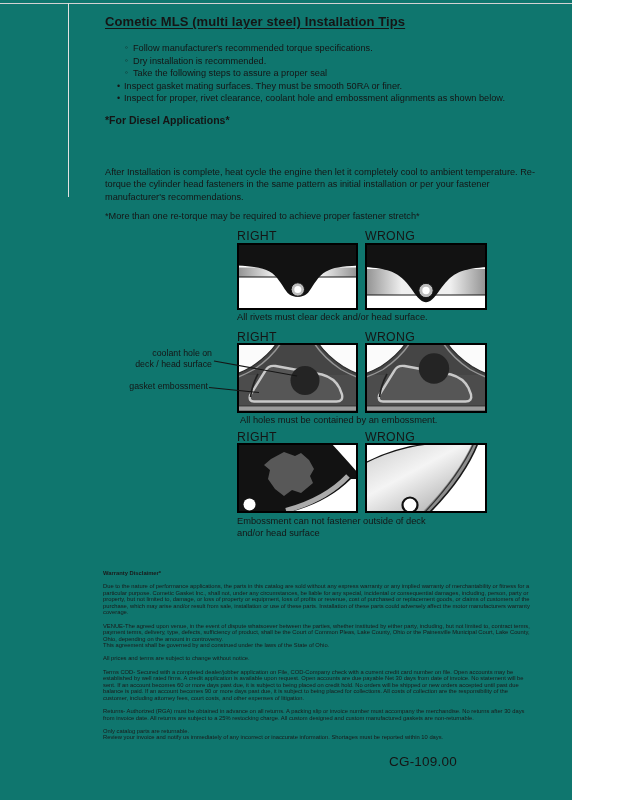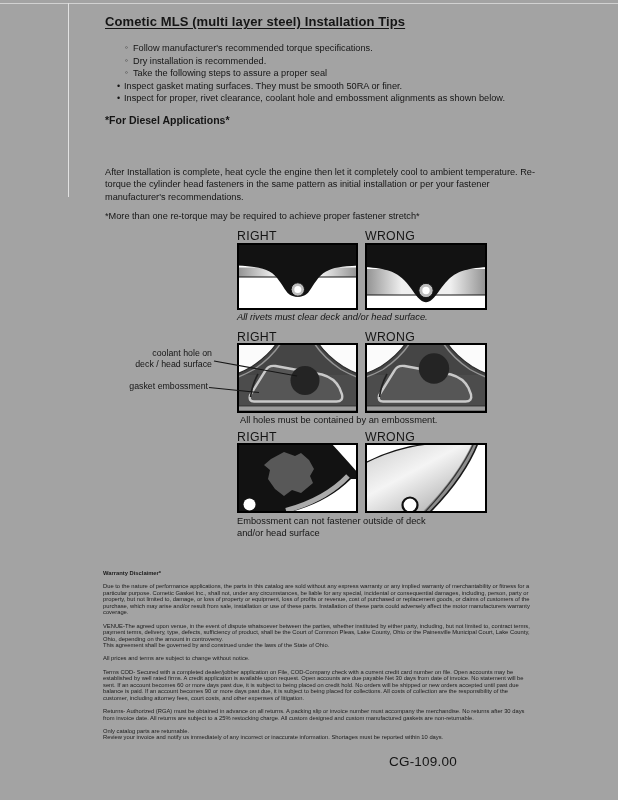--- a/index.html
+++ b/index.html
@@ -1,17 +1,17 @@
 <!DOCTYPE html>
 <html><head>
 <meta charset="utf-8">
 <style>
   html,body{margin:0;padding:0;background:#ffffff;}
   .page{
-    position:relative;width:618px;height:800px;background:#a3a3a3;overflow:hidden;
+    position:relative;width:572px;height:800px;background:#0f766e;overflow:hidden;
     font-family:"Liberation Sans","DejaVu Sans",sans-serif;color:#151515;
   }
   .hairline-top{position:absolute;left:0;top:3px;width:618px;height:1px;background:#d2d2d2;}
   .hairline-left{position:absolute;left:68px;top:3px;width:1px;height:194px;background:#e2e2e2;}
 
   .title{
     position:absolute;left:105px;top:14px;font-size:13px;font-weight:bold;
     text-decoration:underline;text-underline-offset:2px;letter-spacing:.1px;
   }
   .bullets{position:absolute;left:85px;top:42px;font-size:9.2px;line-height:12.5px;width:470px;}
@@ -87,21 +87,21 @@
     <svg width="122" height="67" viewBox="0 0 122 67">
       <rect width="122" height="67" fill="#ffffff"></rect>
       <rect x="0" y="26" width="122" height="26" fill="url(#g1)"></rect>
       <line x1="0" y1="52" x2="122" y2="52" stroke="#151515" stroke-width="1.2"></line>
       <path d="M0,0 H122 V24 C100,25.5 91,29 83,37 C75.5,44.5 73,51 67,56.5 C63,60 59,60 55,56.5 C49,51 46.5,44.5 39,37 C31,29 22,25.5 0,24 Z" fill="#121212"></path>
       <circle cx="61" cy="47.5" r="7.2" fill="#bdbdbd" stroke="#121212" stroke-width="1"></circle>
       <circle cx="61" cy="47.5" r="3.7" fill="#ffffff"></circle>
       <rect x="1" y="1" width="120" height="65" fill="none" stroke="#000000" stroke-width="2"></rect>
     </svg>
   </div>
-  <div class="fig-caption" style="left:237px;top:312px;font-style:italic;">All rivets must clear deck and/or head surface.</div>
+  <div class="fig-caption" style="left:237px;top:312px;">All rivets must clear deck and/or head surface.</div>
 
   <div class="fig-label" style="left:237px;top:330px;width:121px;">RIGHT</div>
   <div class="fig-label" style="left:365px;top:330px;width:122px;">WRONG</div>
 
   <div class="side-label" style="left:90px;top:348px;width:122px;">
     <div>coolant hole on</div>
     <div>deck / head surface</div>
   </div>
   <div class="side-label" style="left:90px;top:381px;width:118px;">gasket embossment</div>
 

